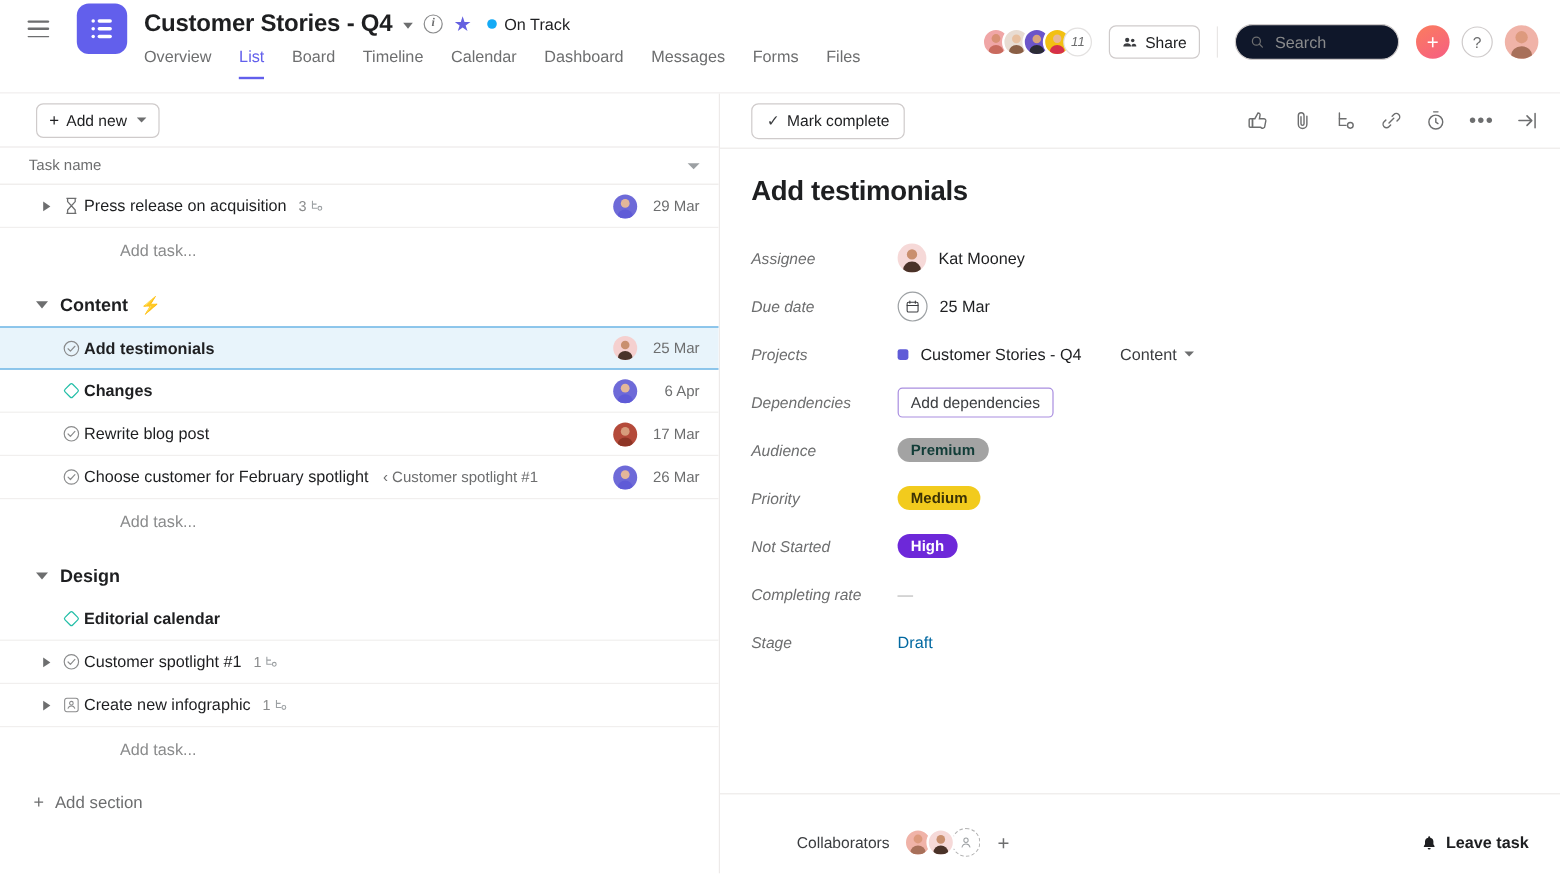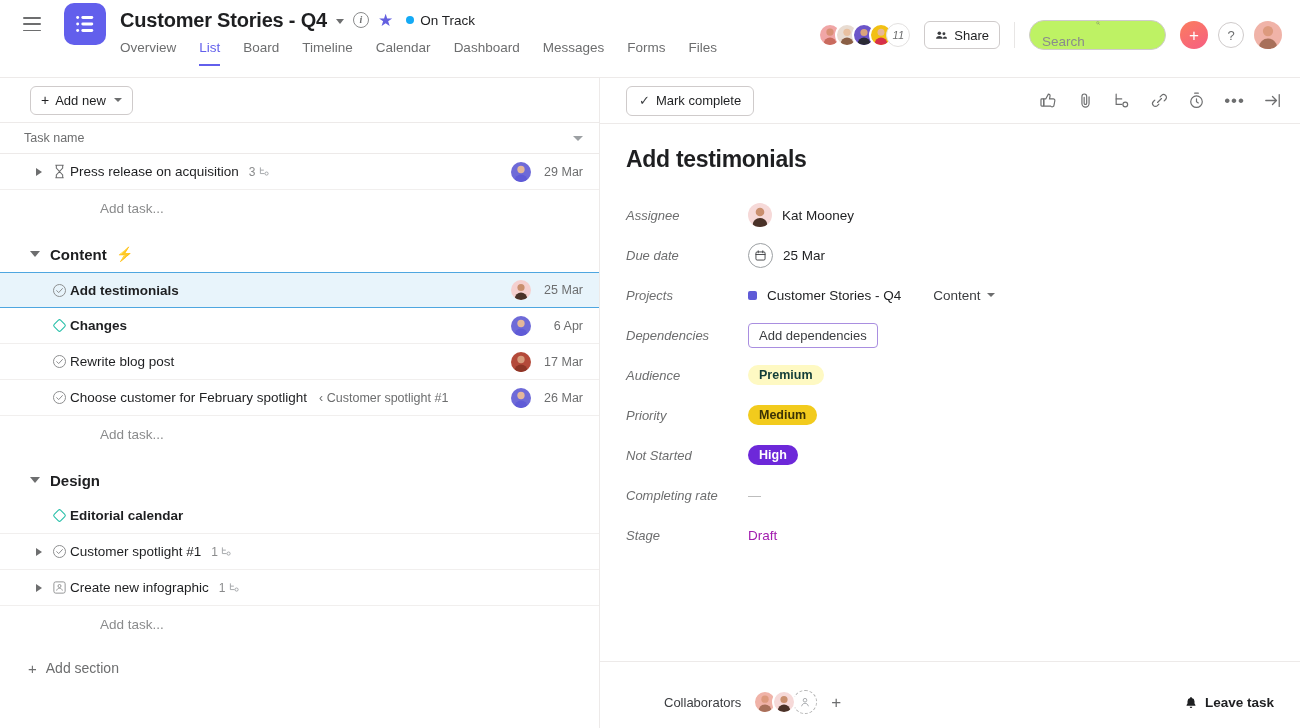--- a/index.html
+++ b/index.html
@@ -84,21 +84,21 @@
   }
   .share-btn {
     display: flex; align-items: center; gap: 6px;
     border: 1px solid #cfcbcb; border-radius: 6px; height: 28px; padding: 0 10px;
     font-size: 13px; color: #1e1f21; background: #fff; margin-left: 14px; cursor: pointer;
   }
   .divider-v { width: 1px; height: 26px; background: #e8e6e5; margin: 0 14px; }
   .searchbox {
     display: flex; align-items: center; gap: 9px;
     width: 137px; height: 30px; border: 1px solid #cfcbcb; border-radius: 16px;
-    padding: 0 12px; background: #bef264; cursor: text; flex-direction: column;
+    padding: 0 12px; background: #0f172a; cursor: text;
   }
   .searchbox input {
     border: none; outline: none; font-size: 13.5px; color: #6d6e6f;
     background: transparent; width: 100%; font-family: "Liberation Sans", sans-serif;
   }
   .searchbox input::placeholder { color: #8a8b8c; }
   .plus-btn {
     width: 28px; height: 28px; border-radius: 50%; margin-left: 14px;
     background: linear-gradient(150deg, #fb7d5e 0%, #f65e83 100%);
     color: #fff; font-size: 17px; display: flex; align-items: center; justify-content: center;
@@ -210,21 +210,21 @@
   .tool-icons { margin-left: auto; display: flex; align-items: center; gap: 18px; }
   .tool-ic { width: 19px; height: 19px; color: #6d6e6f; cursor: pointer; display: block; }
   .dots { font-size: 17px; color: #6d6e6f; cursor: pointer; letter-spacing: 1px; line-height: 10px; }
 
   .detail-scroll { flex: 1 1 auto; overflow: hidden; padding: 22px 26px 0 26px; position: relative; }
   .task-title { font-size: 23px; font-weight: bold; color: #1e1f21; margin-bottom: 22px; letter-spacing: -0.3px; }
 
   .field-row { display: flex; align-items: center; min-height: 40px; }
   .field-label { width: 122px; flex: 0 0 122px; font-size: 13px; color: #6d6e6f; font-style: italic; }
   .field-val { display: flex; align-items: center; gap: 10px; font-size: 13.5px; color: #1e1f21; }
-  .field-val.muted { color: #a21caf; }
+  .field-val.muted { color: #0369a1; }
   .cal-icon {
     width: 25px; height: 25px; border-radius: 50%; border: 1.3px solid #9ca0a3;
     display: flex; align-items: center; justify-content: center;
   }
   .proj-dot { width: 9px; height: 9px; border-radius: 2px; background: #5f5bd7; }
   .proj-sec {
     display: flex; align-items: center; gap: 6px; margin-left: 22px;
     font-size: 13.5px; color: #3b3d40; cursor: pointer;
   }
   .proj-sec .cv {
@@ -665,21 +665,21 @@
         <div class="field-row">
           <div class="field-label">Dependencies</div>
           <div class="field-val">
             <span class="dep-box">Add dependencies</span>
           </div>
         </div>
 
         <div class="field-row">
           <div class="field-label">Audience</div>
           <div class="field-val">
-            <span class="pill" style="background:#fef9c3;color:#123d38">Premium</span>
+            <span class="pill" style="background:#a3a3a3;color:#123d38">Premium</span>
           </div>
         </div>
 
         <div class="field-row">
           <div class="field-label">Priority</div>
           <div class="field-val">
             <span class="pill" style="background:#f2cb1d;color:#3b3205">Medium</span>
           </div>
         </div>
 

